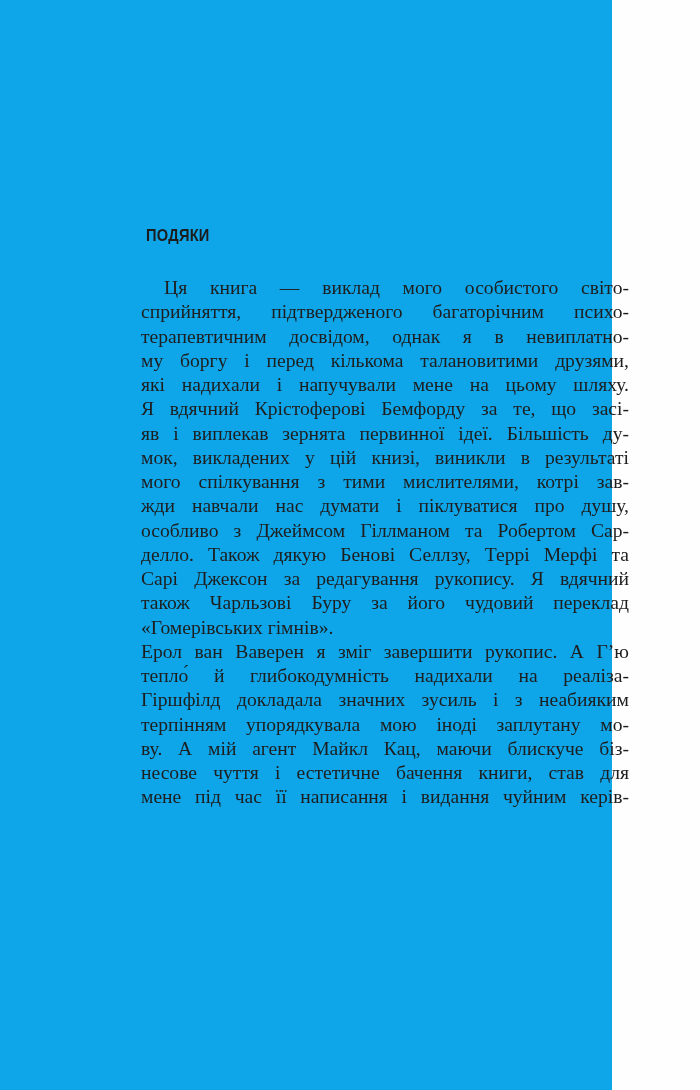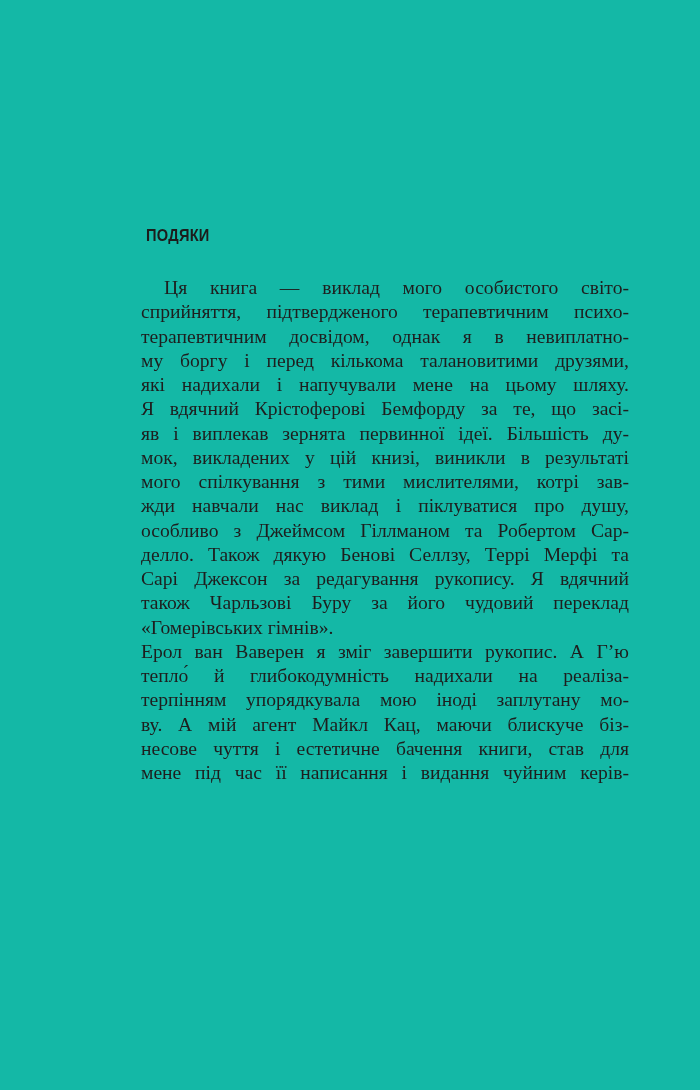--- a/index.html
+++ b/index.html
@@ -10,22 +10,22 @@
   body {
     width: 700px;
     height: 1090px;
     position: relative;
     overflow: hidden;
     background: #fefefe;
   }
   .page {
     position: absolute;
     left: 0; top: 0;
-    width: 700px; height: 1090px;
-    background: #14b8a6;
+    width: 612px; height: 1090px;
+    background: #0ea5e9;
   }
   .heading {
     position: absolute;
     left: 146px;
     top: 226px;
     font-family: "Liberation Sans", "DejaVu Sans", sans-serif;
     font-weight: bold;
     font-size: 17px;
     letter-spacing: 0.3px;
     color: #1c1c1c;
@@ -59,37 +59,38 @@
 </style>
 </head>
 <body>
 
 <div class="page">
   <div class="heading">ПОДЯКИ</div>
 
   <div class="body-text">
     <div>
       <span class="line indent">Ця книга — виклад мого особистого світо-</span>
-      <span class="line">сприйняття, підтвердженого терапевтичним психо-</span>
+      <span class="line">сприйняття, підтвердженого багаторічним психо-</span>
       <span class="line">терапевтичним досвідом, однак я в невиплатно-</span>
       <span class="line">му боргу і перед кількома талановитими друзями,</span>
       <span class="line">які надихали і напучували мене на цьому шляху.</span>
       <span class="line">Я вдячний Крістоферові Бемфорду за те, що засі-</span>
       <span class="line">яв і виплекав зернята первинної ідеї. Більшість ду-</span>
       <span class="line">мок, викладених у цій книзі, виникли в результаті</span>
       <span class="line">мого спілкування з тими мислителями, котрі зав-</span>
-      <span class="line">жди навчали нас виклад і піклуватися про душу,</span>
+      <span class="line">жди навчали нас думати і піклуватися про душу,</span>
       <span class="line">особливо з Джеймсом Гіллманом та Робертом Сар-</span>
       <span class="line">делло. Також дякую Бенові Селлзу, Террі Мерфі та</span>
       <span class="line">Сарі Джексон за редагування рукопису. Я вдячний</span>
       <span class="line">також Чарльзові Буру за його чудовий переклад</span>
       <span class="line last">«Гомерівських гімнів».</span>
     </div>
     <div>
       <span class="line">Ерол ван Ваверен я зміг завершити рукопис. А Г’ю</span>
       <span class="line">тепло́ й глибокодумність надихали на реаліза-</span>
+      <span class="line">Гіршфілд докладала значних зусиль і з неабияким</span>
       <span class="line">терпінням упорядкувала мою іноді заплутану мо-</span>
       <span class="line">ву. А мій агент Майкл Кац, маючи блискуче біз-</span>
       <span class="line">несове чуття і естетичне бачення книги, став для</span>
       <span class="line">мене під час її написання і видання чуйним керів-</span>
     </div>
   </div>
 </div>
 
 </body></html>

